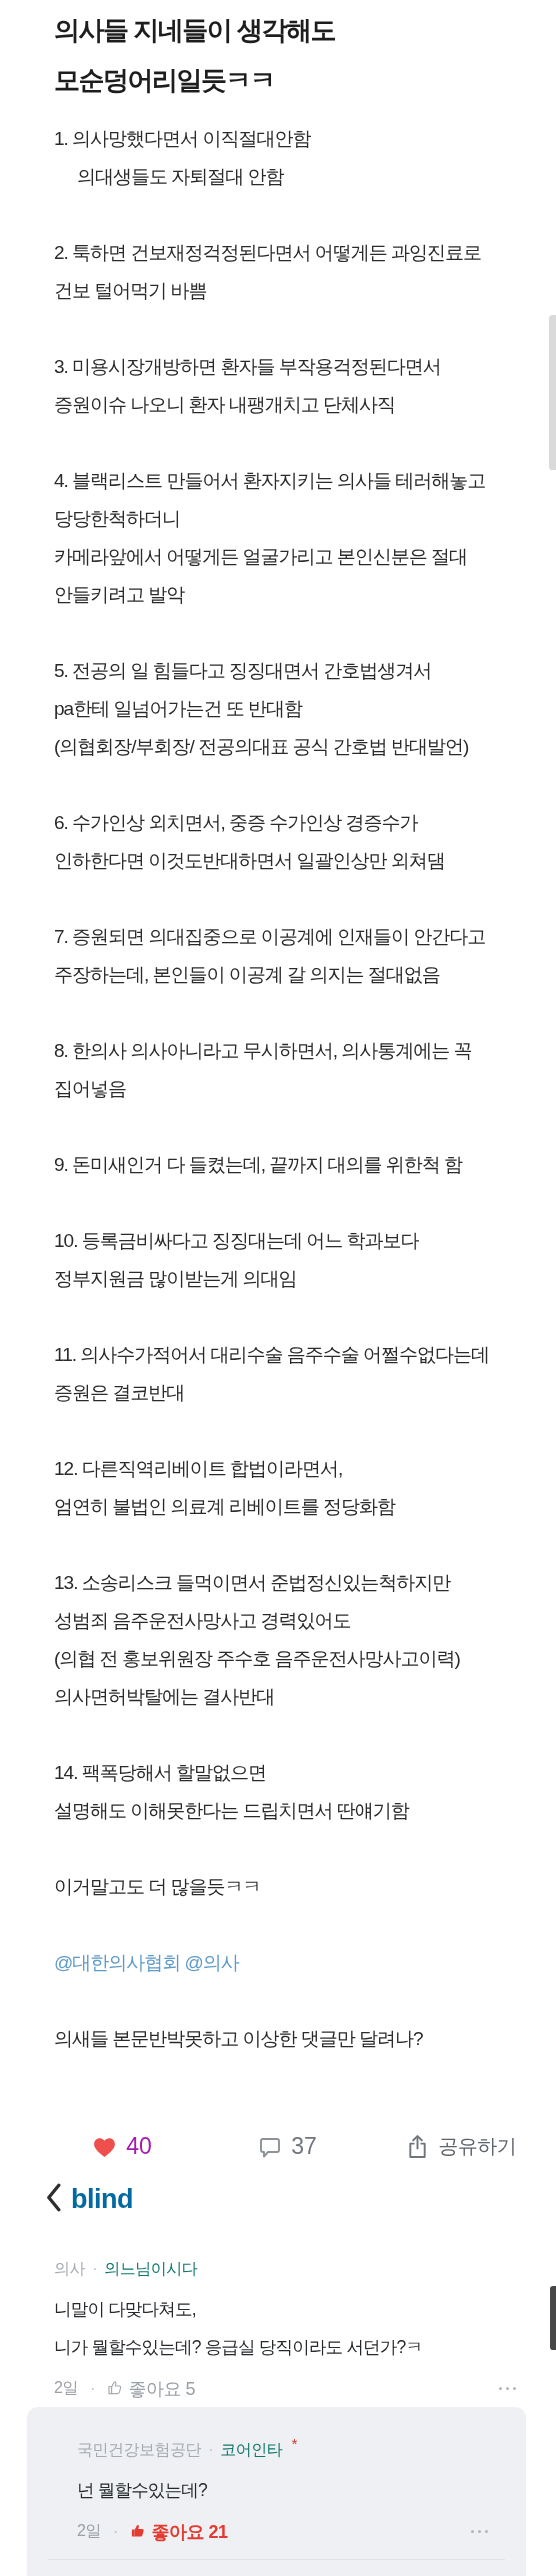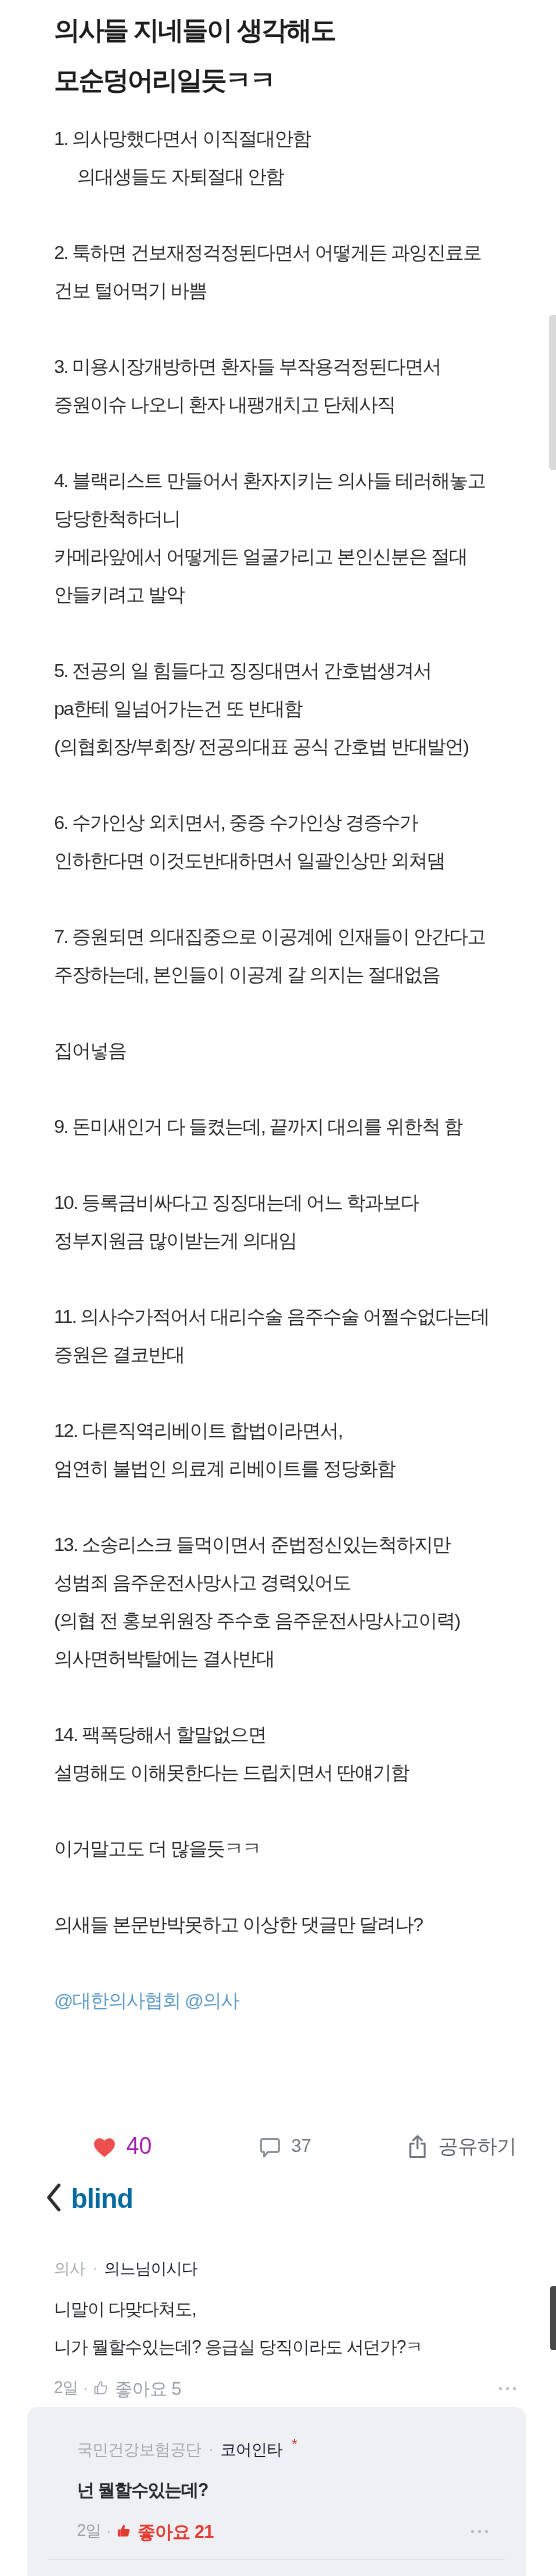--- a/index.html
+++ b/index.html
@@ -14,48 +14,48 @@
   .pline.ind{padding-left:23px;}
   .mention{color:#5e9bc8;}
   
   .sb1{position:absolute;right:0;top:315px;width:6.7px;height:155px;background:#dadada;border-radius:3.6px 0 0 3.6px;}
   .sb2{position:absolute;right:0;top:2286px;width:5.7px;height:64px;background:#474747;border-radius:3.1px 0 0 3.1px;}
   
   .actionbar{position:absolute;top:2122px;left:0;width:100%;height:49px;}
   .ab-group{position:absolute;top:0;height:49px;display:flex;align-items:center;gap:9.3px;
             background:none;border:none;padding:0;cursor:pointer;font-family:inherit;}
   .ab-like{left:92px;color:#a21caf;font-size:23px;font-weight:500;}
-  .ab-comment{left:258px;color:#70767d;font-size:18px;}
+  .ab-comment{left:258px;color:#70767d;font-size:23px;}
   .ab-share{left:406px;color:#5d636a;font-size:20px;letter-spacing:-0.5px;}
   .icon svg{display:block;}
   
   .back-btn{position:absolute;left:43px;top:2183px;width:20.6px;height:31px;background:none;border:none;padding:0;cursor:pointer;}
   .blind-logo{position:absolute;left:71px;top:2184px;font-size:27px;font-weight:700;color:#0369a1;letter-spacing:-0.5px;}
   
   .chead{display:flex;align-items:flex-start;gap:7.2px;font-size:16px;line-height:20.6px;color:#a4aab1;letter-spacing:-0.5px;white-space:nowrap;}
-  .cnick{color:#0f172a;}
+  .cnick{color:#0f766e;}
   .dotsep{color:#b9bec4;}
   .ast{color:#cf3a2e;font-size:15.5px;position:relative;top:-6.2px;margin-left:2.1px;}
   .cbody .bline{font-size:17.5px;letter-spacing:-0.8px;color:#26292c;white-space:nowrap;}
-  .cmeta{display:flex;align-items:center;gap:5px;font-size:16px;color:#9aa0a7;letter-spacing:-0.5px;height:23px;}
+  .cmeta{display:flex;align-items:center;gap:12px;font-size:16px;color:#9aa0a7;letter-spacing:-0.5px;height:23px;}
   .cmeta .menu{margin-left:auto;display:flex;gap:3.6px;background:none;border:none;padding:0 9.3px;cursor:pointer;align-items:center;}
   .cmeta .menu i{width:3.1px;height:3.1px;border-radius:50%;background:#b3b8bd;display:block;}
   .likebtn{display:flex;align-items:flex-end;gap:6.2px;background:none;border:none;padding:0;cursor:pointer;
            font-family:inherit;font-size:18px;color:#9aa0a7;letter-spacing:-0.5px;}
   .likebtn.liked{color:#e23b32;font-weight:700;}
   .comment-main{position:absolute;left:54px;top:2259px;right:31px;}
   .comment-main .cbody{margin-top:10.3px;}
   .comment-main .cbody .bline{line-height:38px;}
   .comment-main .cmeta{margin-top:11.3px;}
   
   .thread{position:absolute;left:27px;top:2407px;width:499px;bottom:0;background:#eef0f3;
           border-radius:11.3px 11.3px 0 0;overflow:hidden;}
   .reply{padding:0 29px 0 50px;}
   .rbody{margin-top:13.4px;}
-  .rbody .bline{line-height:33px;font-weight:bold;}
+  .rbody .bline{line-height:33px;}
   .rmeta{margin-top:13.4px;}
   .rdiv{height:1px;background:#e0e3e7;margin:0 20.6px;}
   .mt64{margin-top:33px;}
   .dv1{margin-top:15.5px;}
 </style>
 </head>
 <body>
 
 <div class="screen">
 
@@ -88,20 +88,21 @@
     </div>
     <div class="para">
       <div class="pline">6. 수가인상 외치면서, 중증 수가인상 경증수가</div>
       <div class="pline">인하한다면 이것도반대하면서 일괄인상만 외쳐댐</div>
     </div>
     <div class="para">
       <div class="pline">7. 증원되면 의대집중으로 이공계에 인재들이 안간다고</div>
       <div class="pline">주장하는데, 본인들이 이공계 갈 의지는 절대없음</div>
     </div>
     <div class="para">
+      <div class="pline">8. 한의사 의사아니라고 무시하면서, 의사통계에는 꼭</div>
       <div class="pline">집어넣음</div>
     </div>
     <div class="para">
       <div class="pline">9. 돈미새인거 다 들켰는데, 끝까지 대의를 위한척 함</div>
     </div>
     <div class="para">
       <div class="pline">10. 등록금비싸다고 징징대는데 어느 학과보다</div>
       <div class="pline">정부지원금 많이받는게 의대임</div>
     </div>
     <div class="para">
@@ -120,24 +121,24 @@
     </div>
     <div class="para">
       <div class="pline">14. 팩폭당해서 할말없으면</div>
       <div class="pline">설명해도 이해못한다는 드립치면서 딴얘기함</div>
     </div>
 
     <div class="para">
       <div class="pline">이거말고도 더 많을듯ㅋㅋ</div>
     </div>
     <div class="para">
+      <div class="pline mention">@대한의사협회 @의사</div>
+    </div>
+    <div class="para">
       <div class="pline">의새들 본문반박못하고 이상한 댓글만 달려나?</div>
-    </div>
-    <div class="para">
-      <div class="pline mention">@대한의사협회 @의사</div>
     </div>
   </div>
 
   <div class="sb1"></div>
   <div class="sb2"></div>
 
   <div class="actionbar">
     <button class="ab-group ab-like">
       <span class="icon">
         <svg width="25" height="23" viewBox="0 0 24 22">

